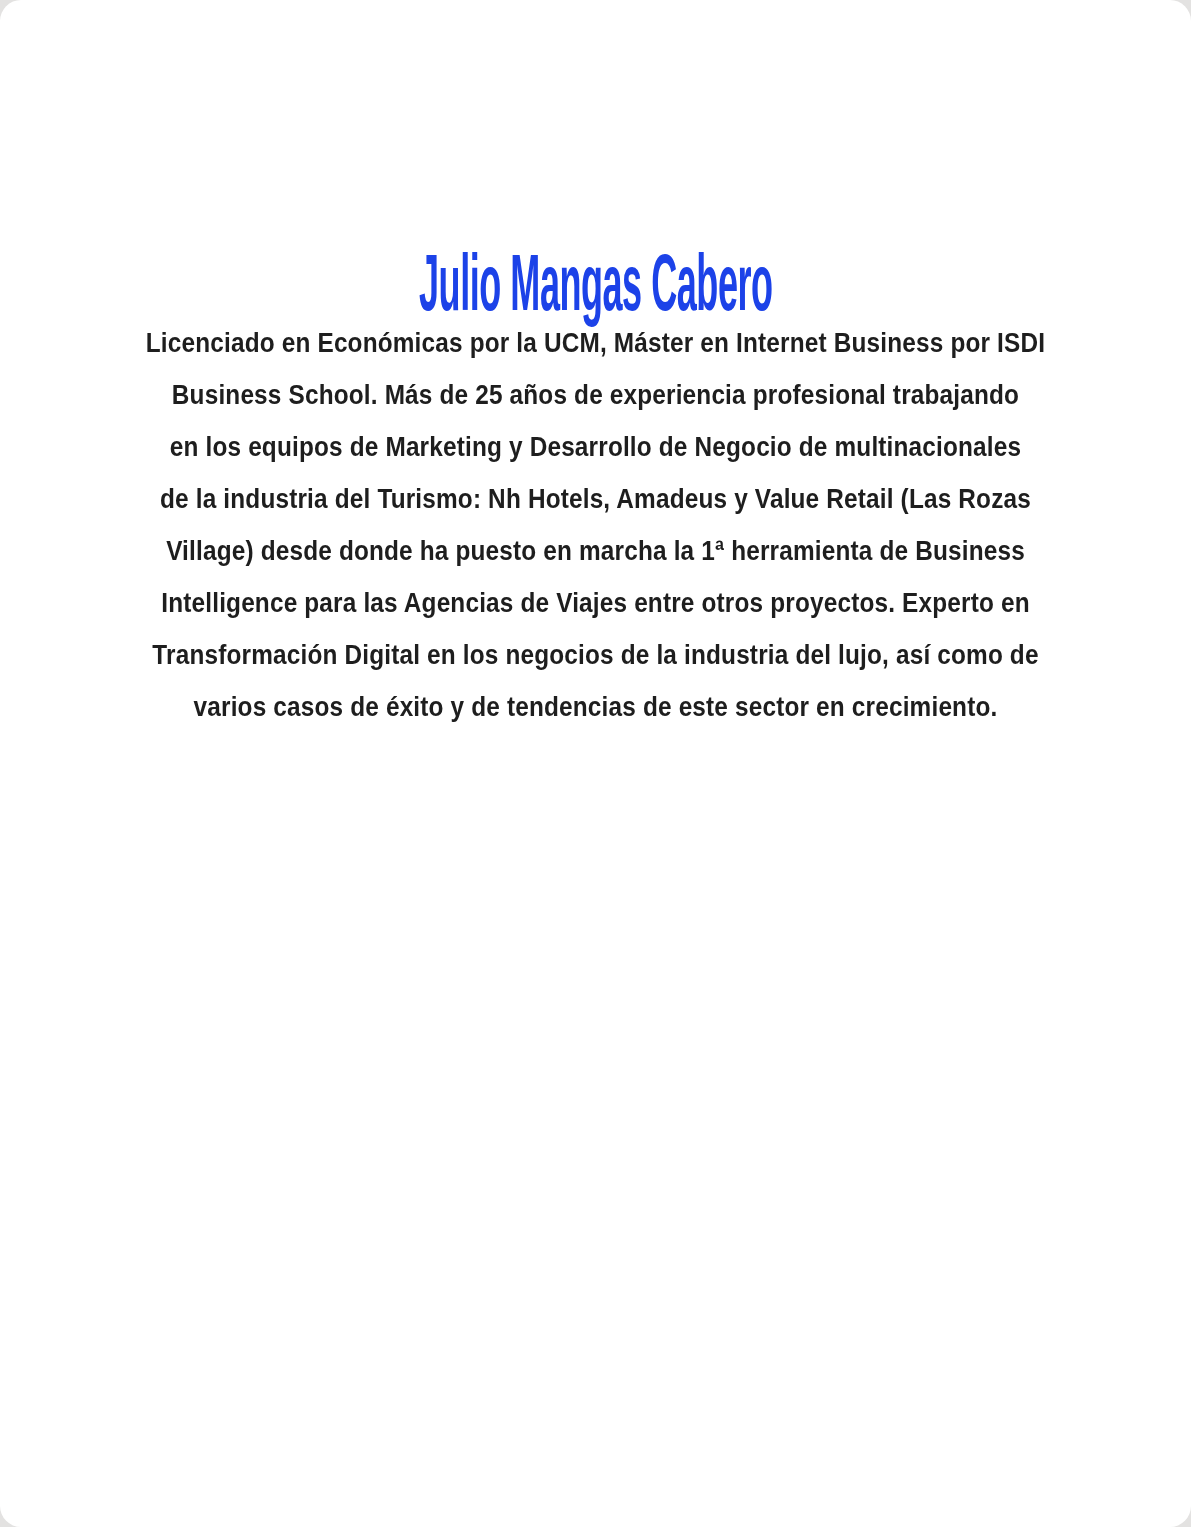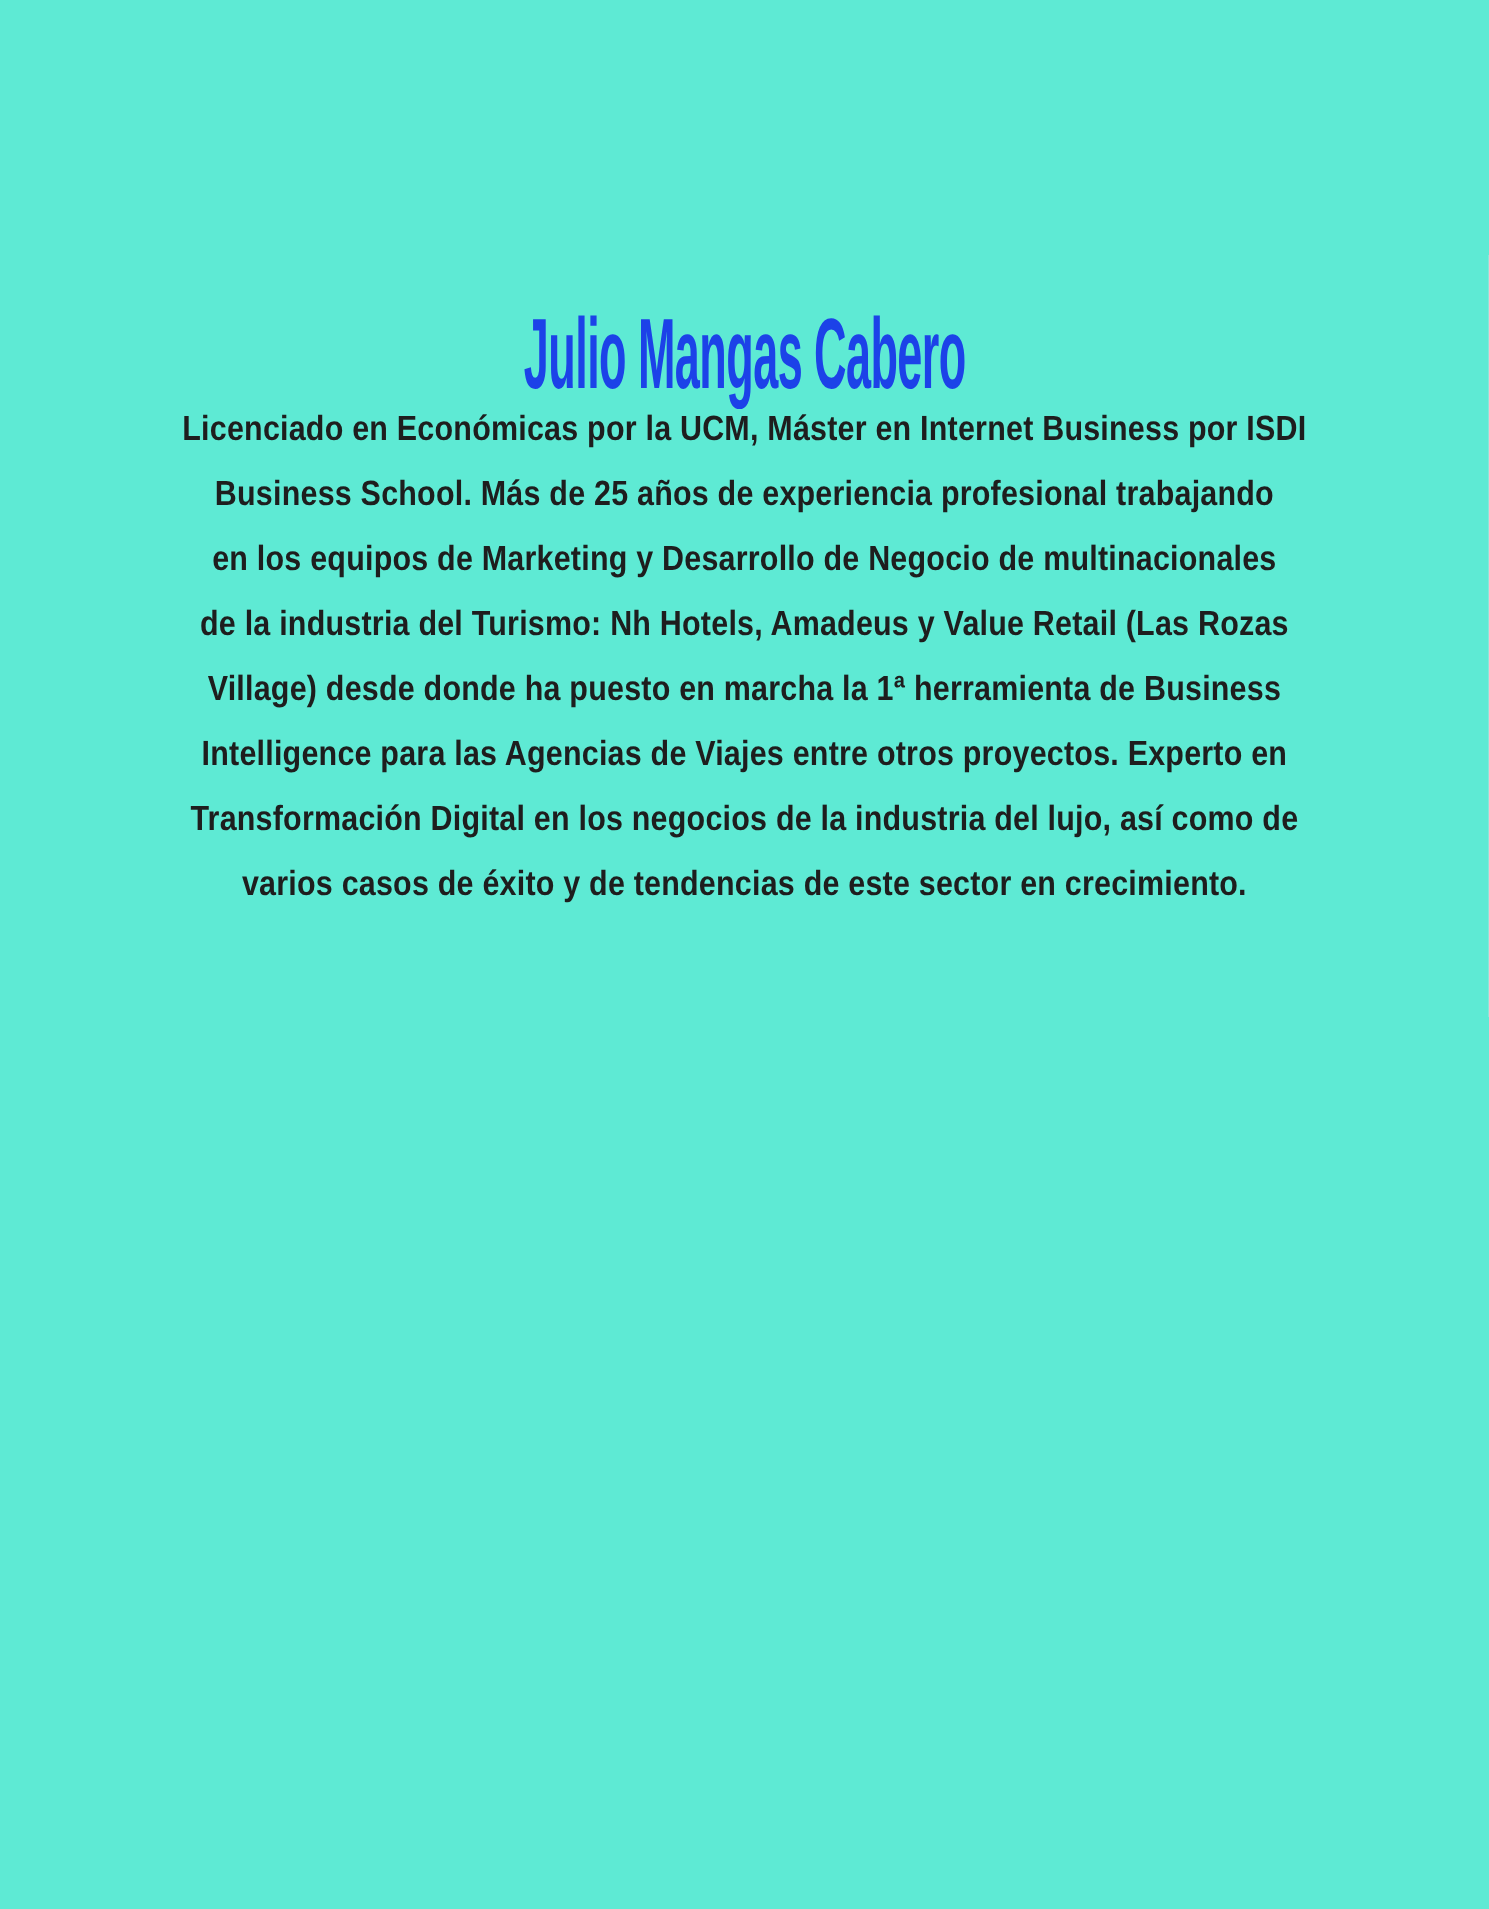--- a/index.html
+++ b/index.html
@@ -53,21 +53,21 @@
     font-size: 28px;
     line-height: 52px;
     letter-spacing: 0.2px;
     white-space: nowrap;
     color: #1e1e1e;
   }
 </style>
 </head>
 <body>
 
-<div class="page" style="background: #5eead4;">
+<div class="page" style="background: #ffffff; border-radius: 21px;">
   <div class="title-wrap">
     <h1 class="page-title" style="color: rgb(28, 66, 232);">Julio Mangas Cabero</h1>
   </div>
 
   <div class="bio-paragraph" style="color: rgb(30, 30, 30);">
       <div class="bio-line">Licenciado en Económicas por la UCM, Máster en Internet Business por ISDI</div>
       <div class="bio-line">Business School. Más de 25 años de experiencia profesional trabajando</div>
       <div class="bio-line">en los equipos de Marketing y Desarrollo de Negocio de multinacionales</div>
       <div class="bio-line">de la industria del Turismo: Nh Hotels, Amadeus y Value Retail (Las Rozas</div>
       <div class="bio-line">Village) desde donde ha puesto en marcha la 1ª herramienta de Business</div>

